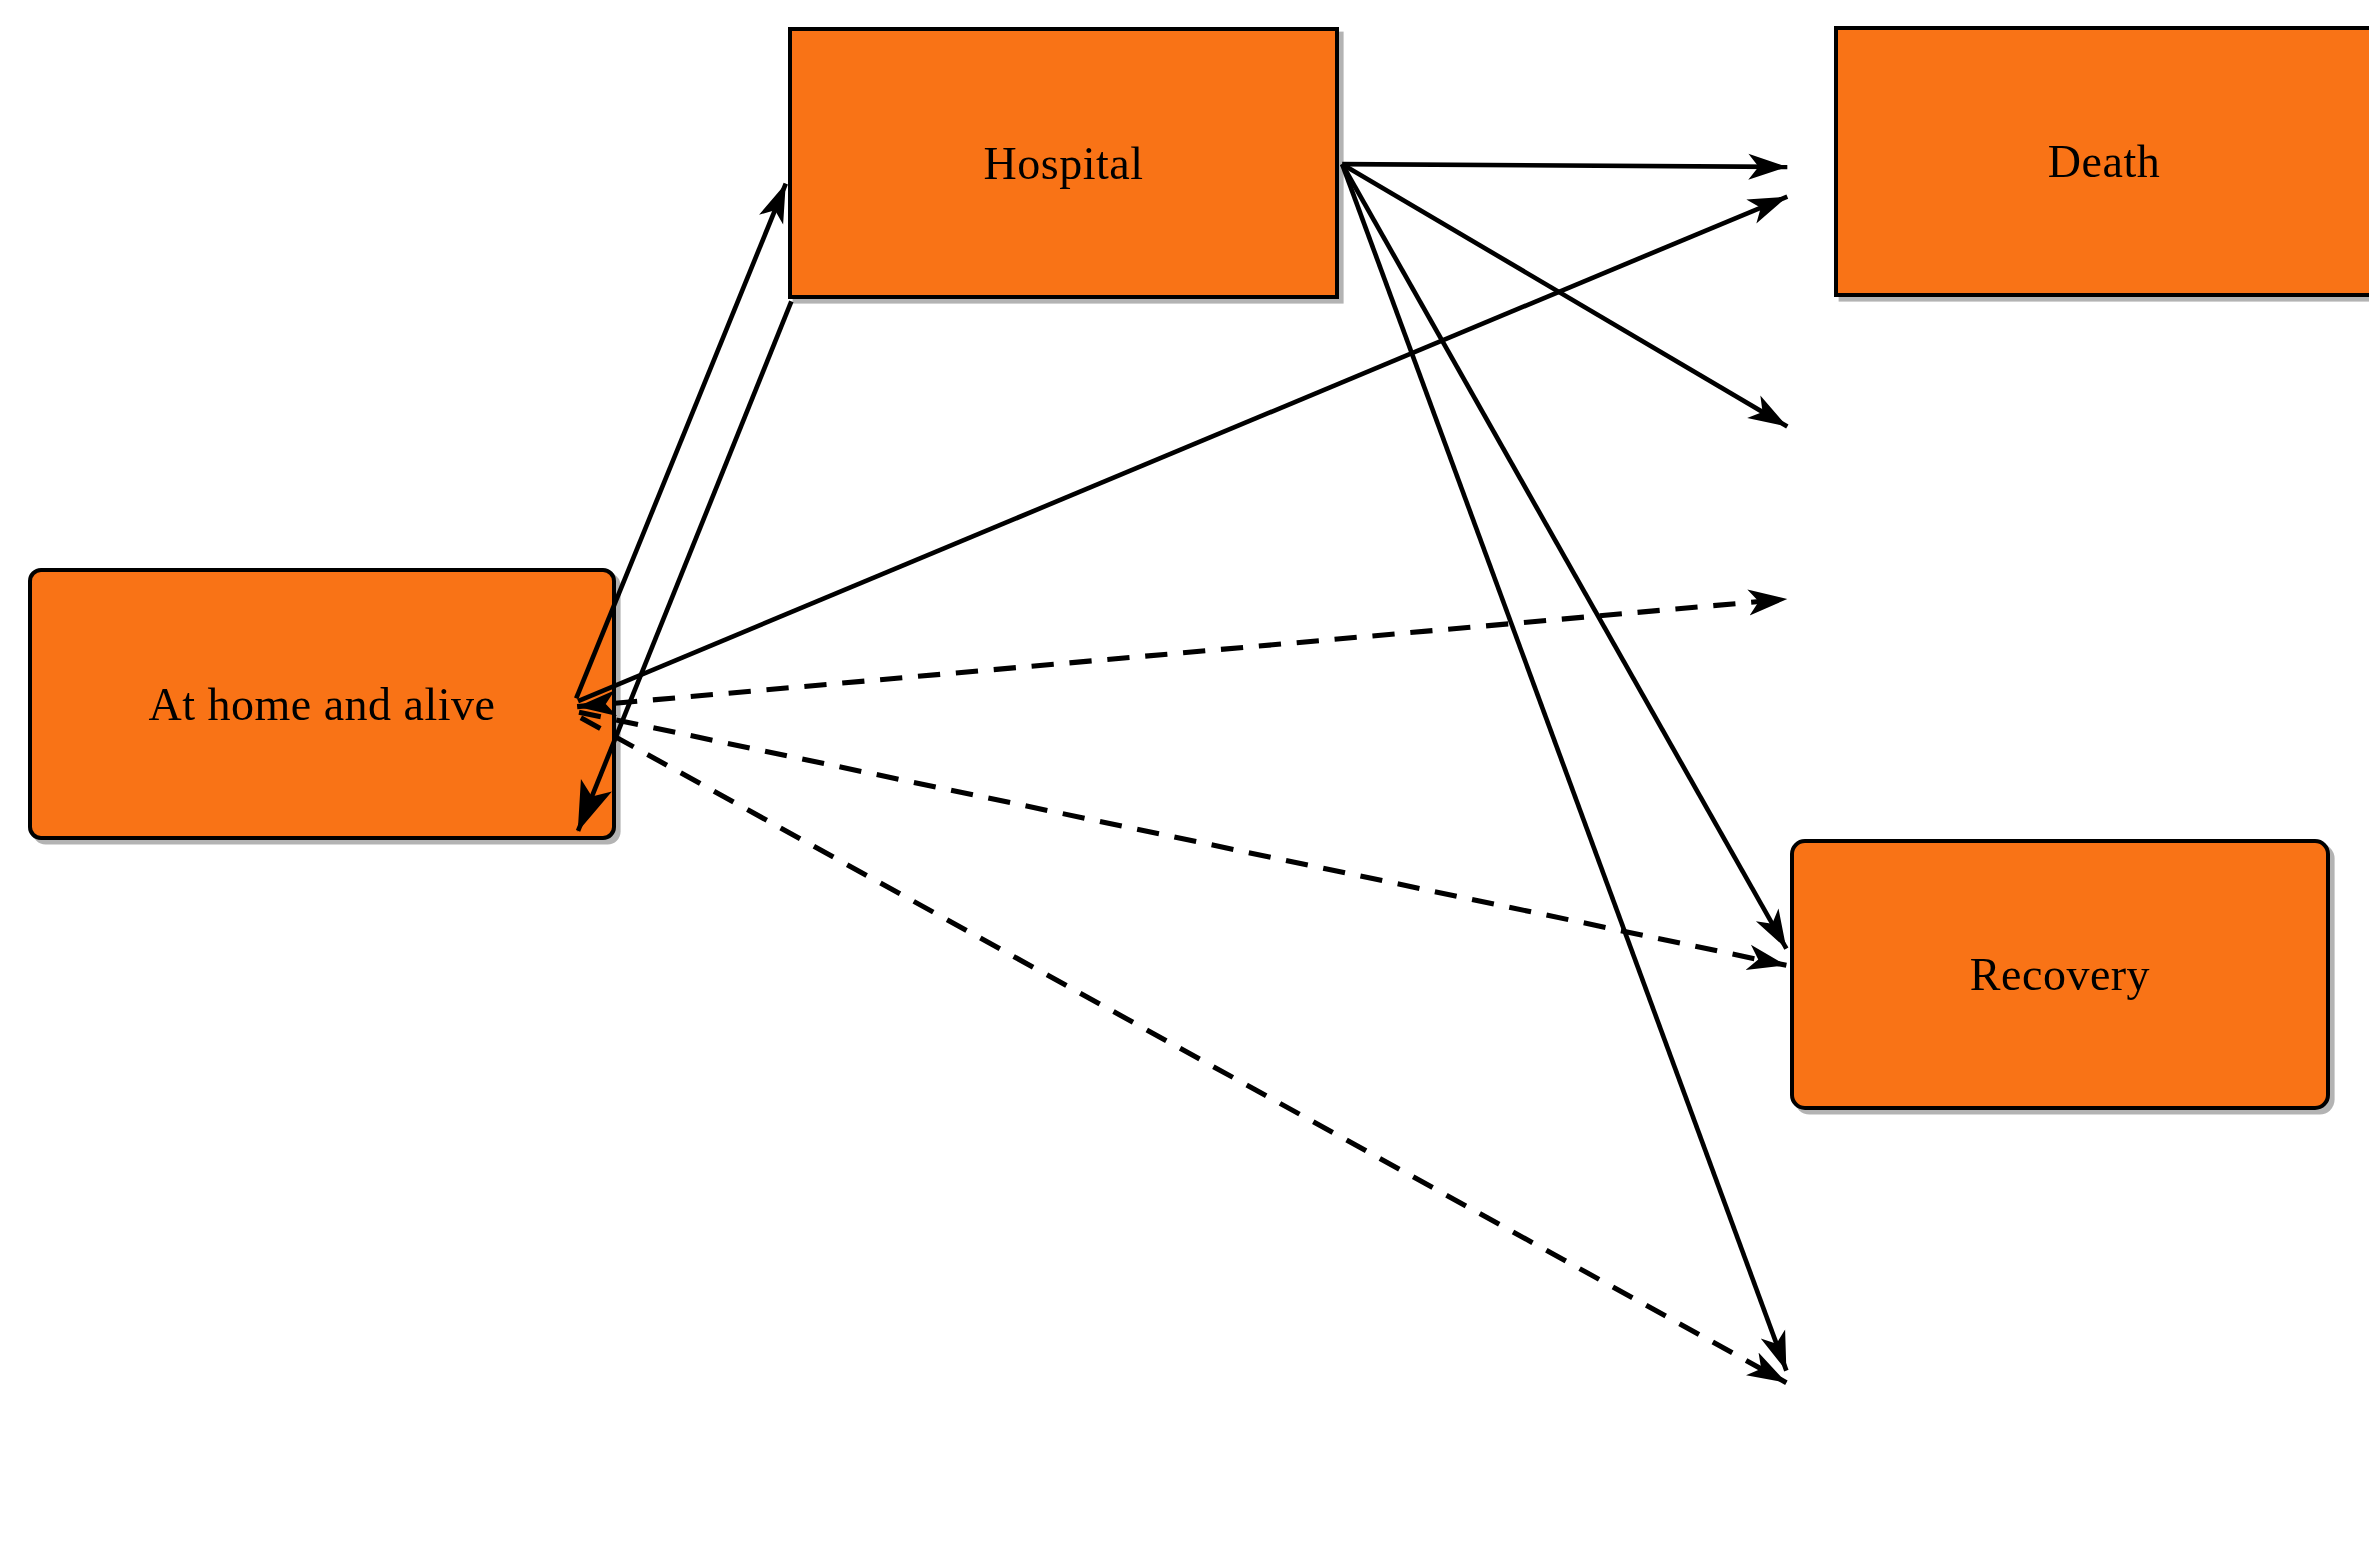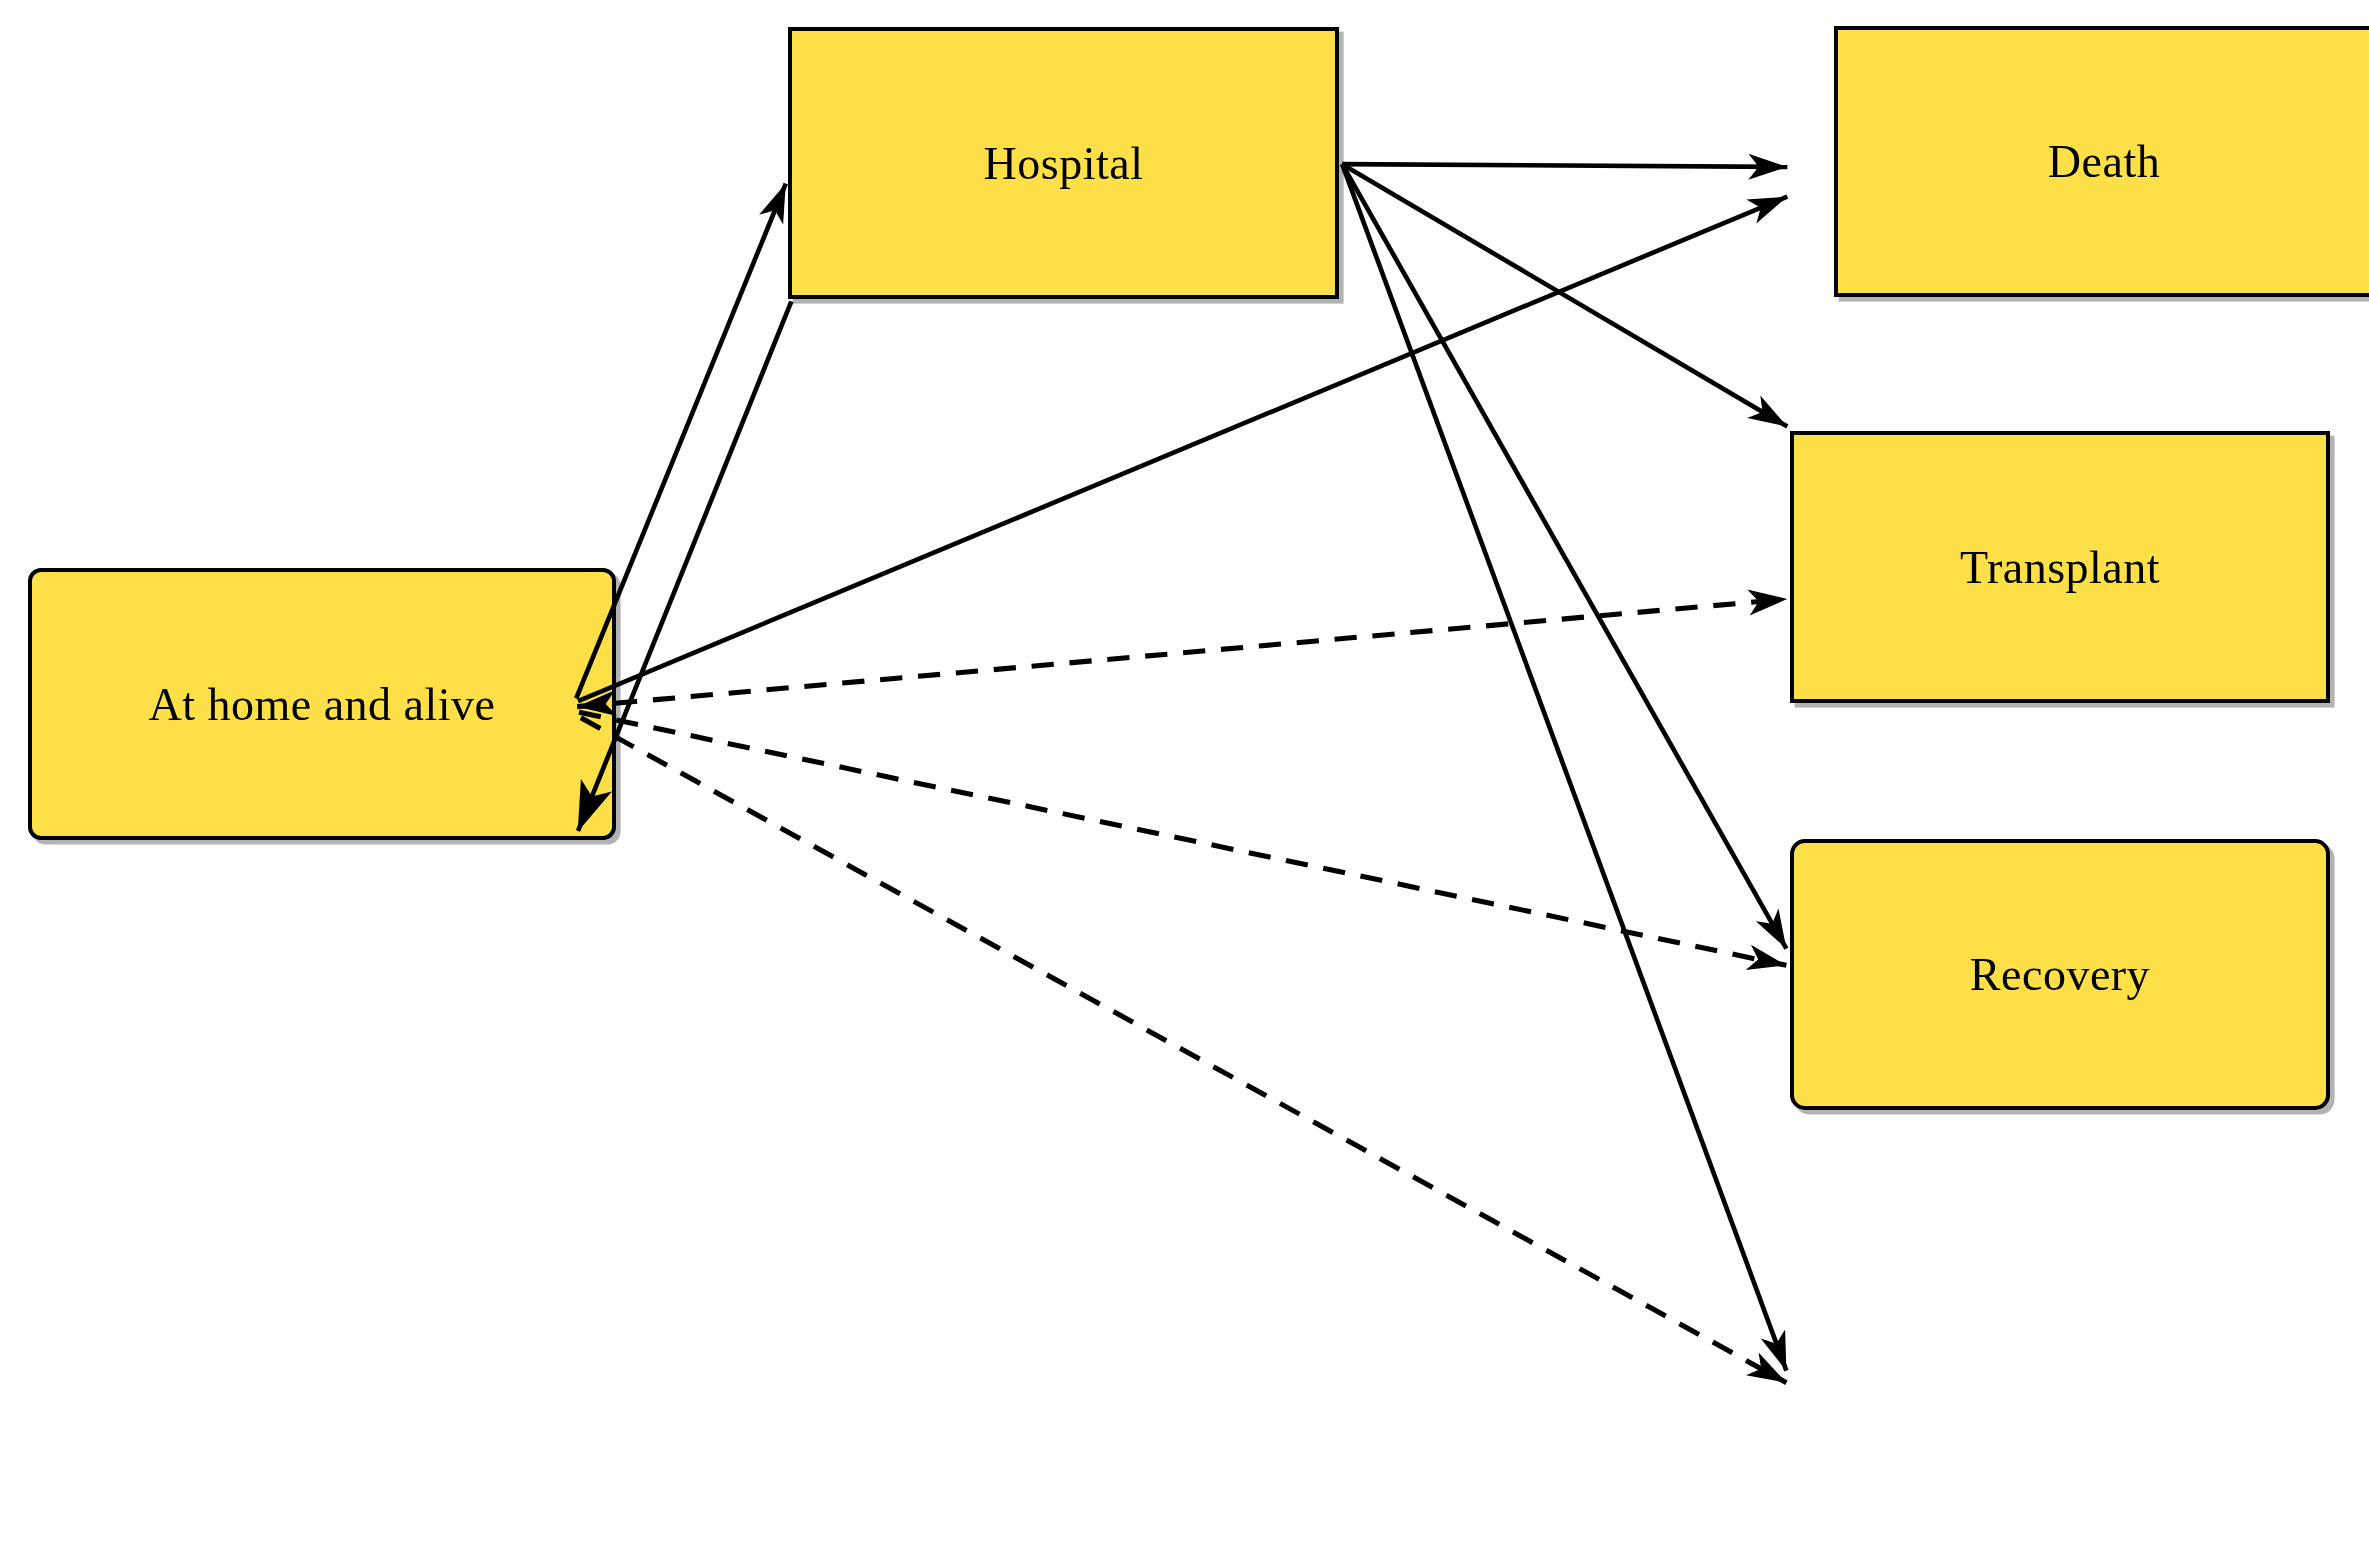--- a/index.html
+++ b/index.html
@@ -11,21 +11,21 @@
     position: relative;
     width: 2370px;
     height: 1557px;
     background: #ffffff;
     font-family: "Liberation Serif", "DejaVu Serif", serif;
     overflow: hidden;
   }
   .node {
     position: absolute;
     box-sizing: border-box;
-    background: #fde047;
+    background: #f97316;
     border: 4.6px solid #000000;
     box-shadow: 4.6px 4.6px 0 #b3b3b3;
     display: flex;
     align-items: center;
     justify-content: center;
     z-index: 2;
   }
   .node .label {
     font-size: 46px;
     color: #000000;
@@ -70,23 +70,20 @@
   </div>
 
   <div class="node" id="node-hospital">
     <span class="label">Hospital</span>
   </div>
 
   <div class="node" id="node-death">
     <span class="label">Death</span>
   </div>
 
-  <div class="node" id="node-transplant">
-    <span class="label">Transplant</span>
-  </div>
 
   <div class="node" id="node-recovery">
     <span class="label">Recovery</span>
   </div>
 
 
   <svg id="edges-layer" viewBox="0 0 2555 1679" xmlns="http://www.w3.org/2000/svg">
     <defs>
       <marker id="head" orient="auto" markerUnits="userSpaceOnUse" markerWidth="46" markerHeight="32" refX="42" refY="15">
         <path d="M0,1 L42,15 L0,29 L11,15 Z" fill="#000000"></path>

